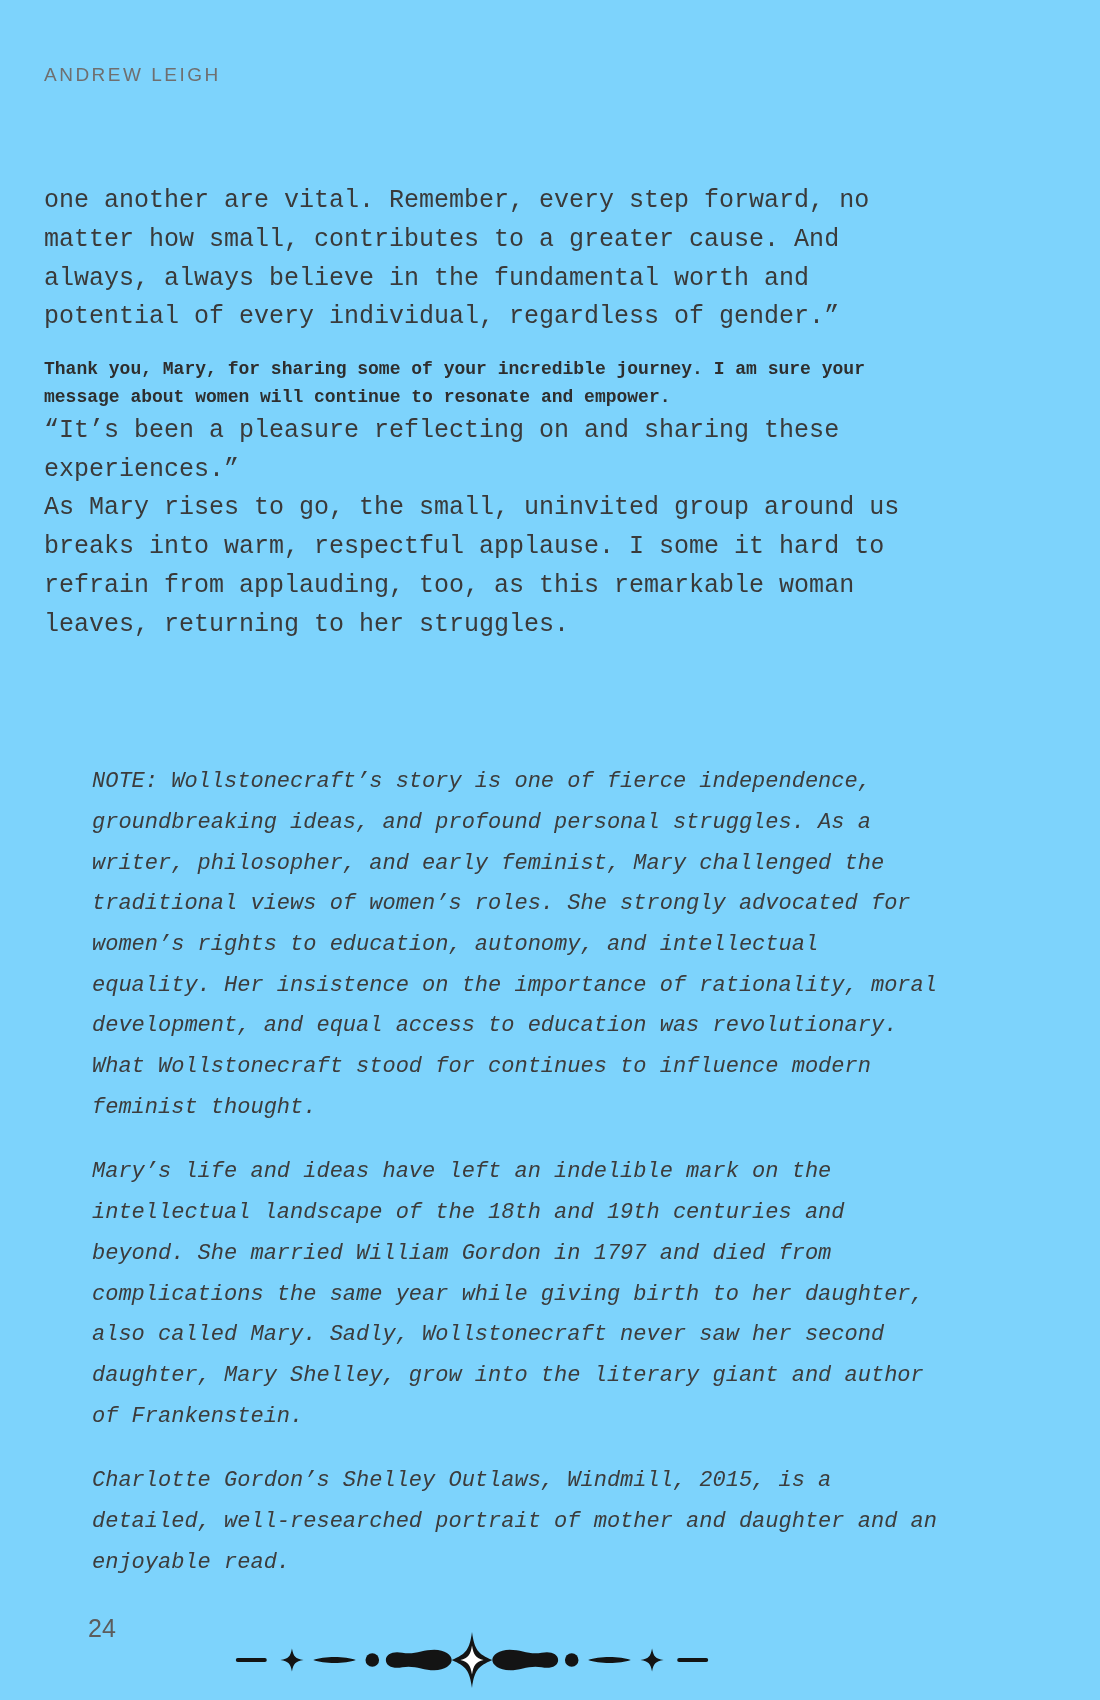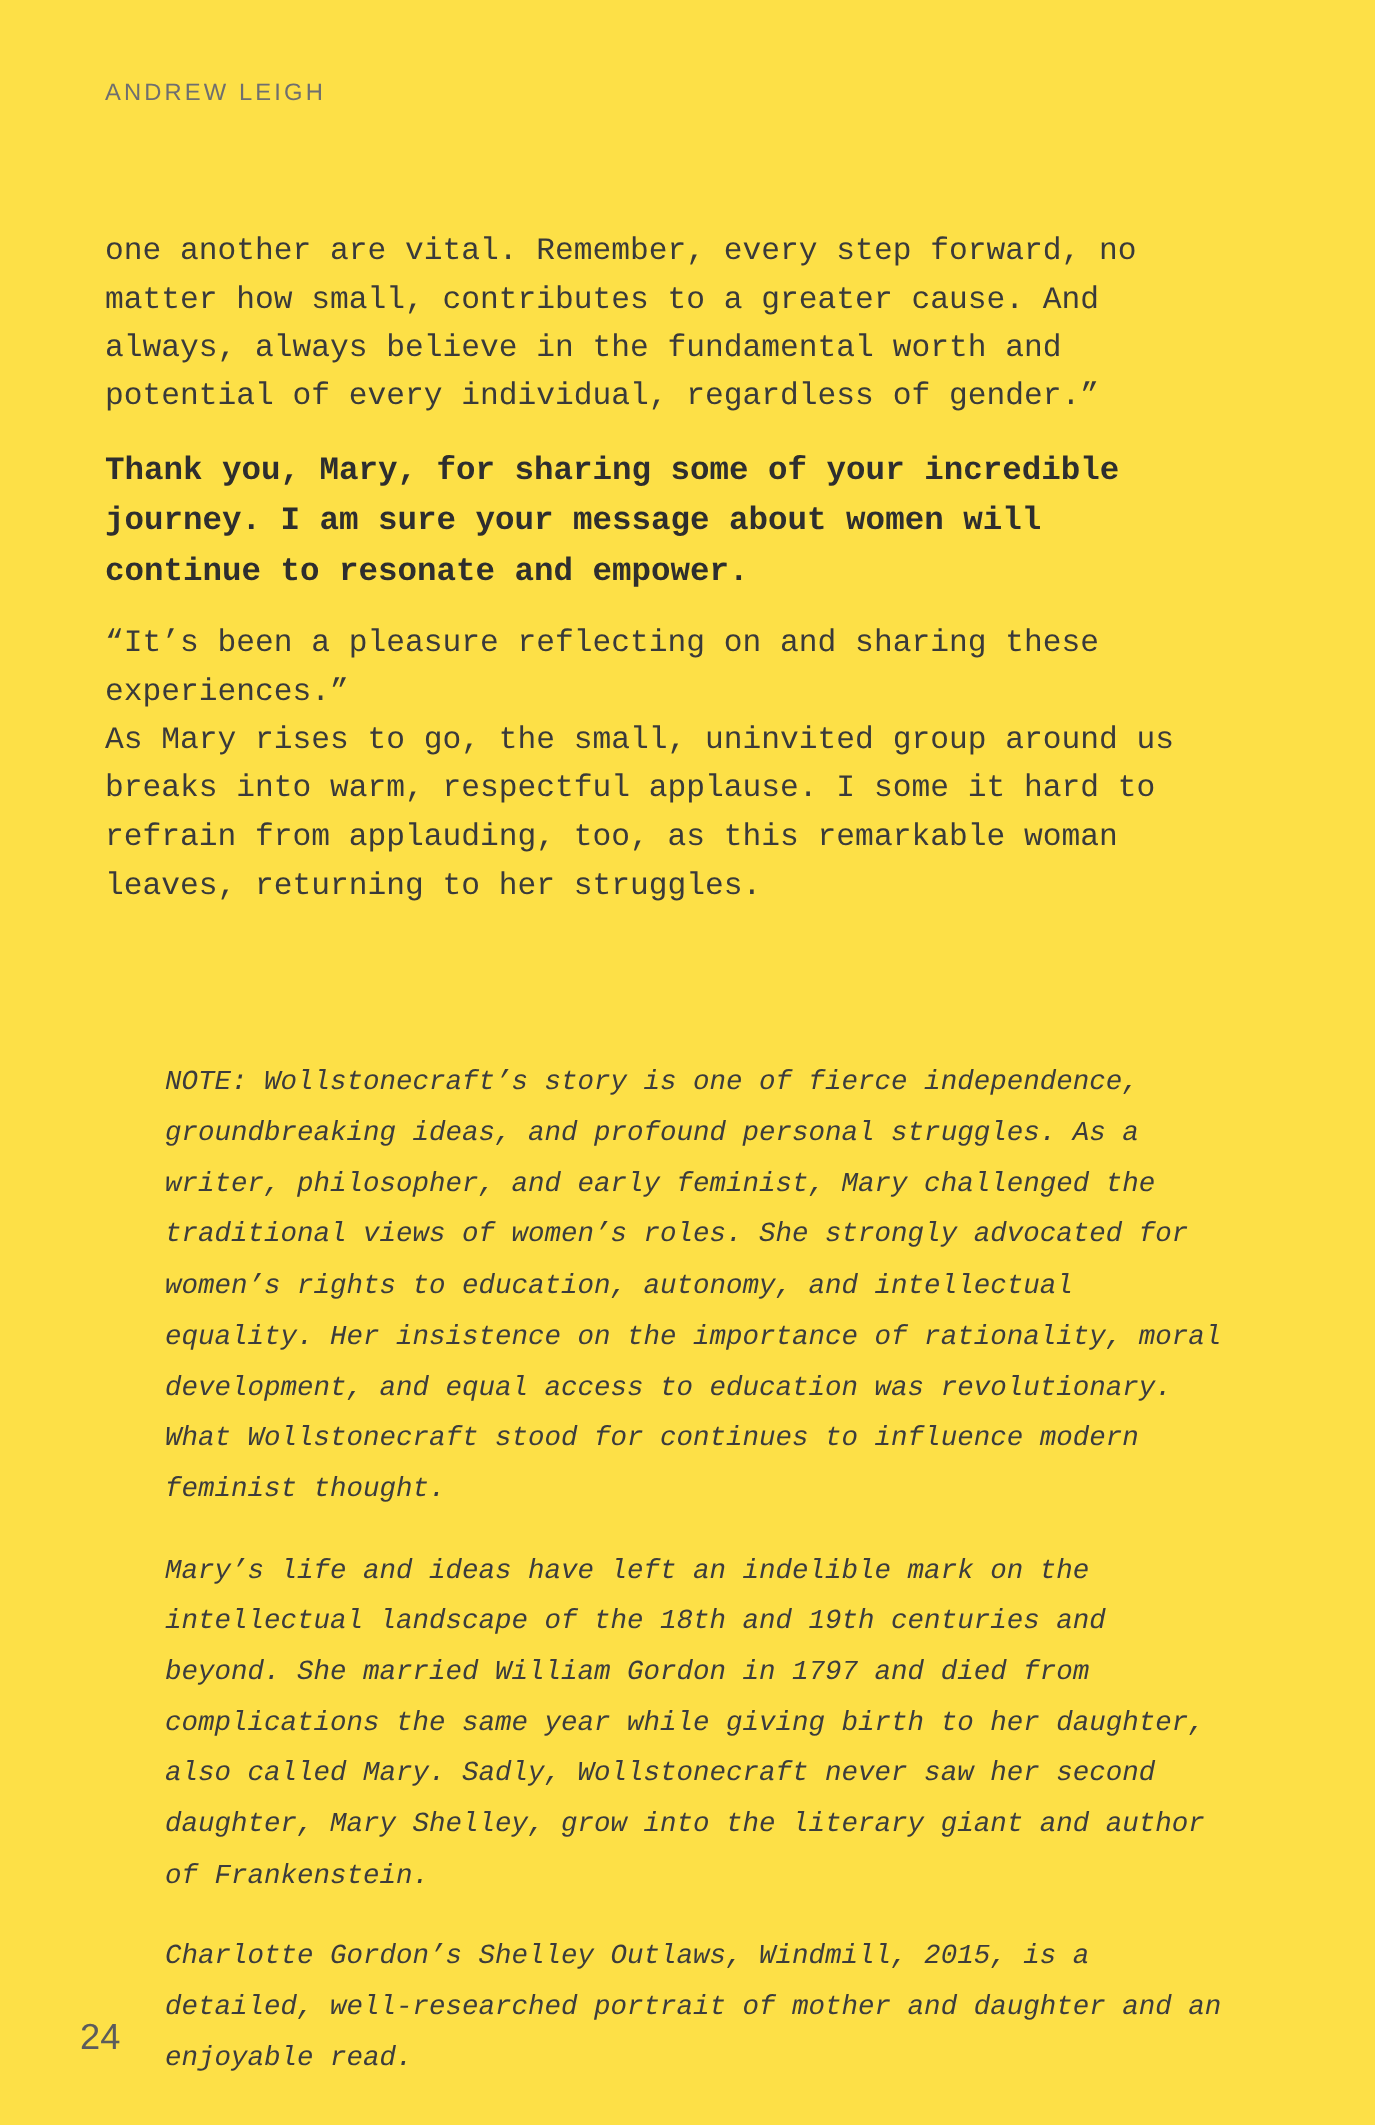--- a/index.html
+++ b/index.html
@@ -9,22 +9,22 @@
   body {
     width: 1100px;
     height: 1700px;
     position: relative;
     font-family: "Liberation Sans", "DejaVu Sans", sans-serif;
   }
   .page {
     position: relative;
     width: 1100px;
     height: 1700px;
-    background: #fde047;
-    padding: 64px 172px 0 84px;
+    background: #7dd3fc;
+    padding: 64px 172px 0 44px;
     overflow: hidden;
   }
   .running-header {
     font-size: 19px;
     letter-spacing: 2.5px;
     color: #6f6f6f;
     font-weight: 400;
     margin-bottom: 96px;
   }
   .body-copy p {
@@ -32,25 +32,24 @@
     color: #3a3a3a;
     white-space: pre-wrap;
     font-family: Liberation Mono, monospace;
   }
   p.para-regular {
     font-size: 25px;
     line-height: 1.55;
     margin-bottom: 19px;
   }
   p.para-bold {
-    font-size: 26px;
+    font-size: 18px;
     line-height: 1.55;
     font-weight: 700;
     color: #2e2e2e;
-    margin-bottom: 19px;
   }
   .note-block {
     margin-top: 118px;
   }
   p.para-note {
     font-size: 22px;
     line-height: 1.85;
     font-style: italic;
     color: #3c3c3c;
     margin-bottom: 24px;
@@ -62,23 +61,23 @@
     display: flex;
     justify-content: center;
   }
   .divider-wrap svg {
     width: 484px;
     height: 62px;
     display: block;
   }
   .page-number {
     position: absolute;
-    left: 64px;
+    left: 88px;
     top: 1614px;
-    font-size: 29px;
+    font-size: 25px;
     color: #5c5c5c;
   }
 </style>
 </head>
 <body>
 
 <div class="page">
 
   <div class="running-header">ANDREW LEIGH</div>
 

